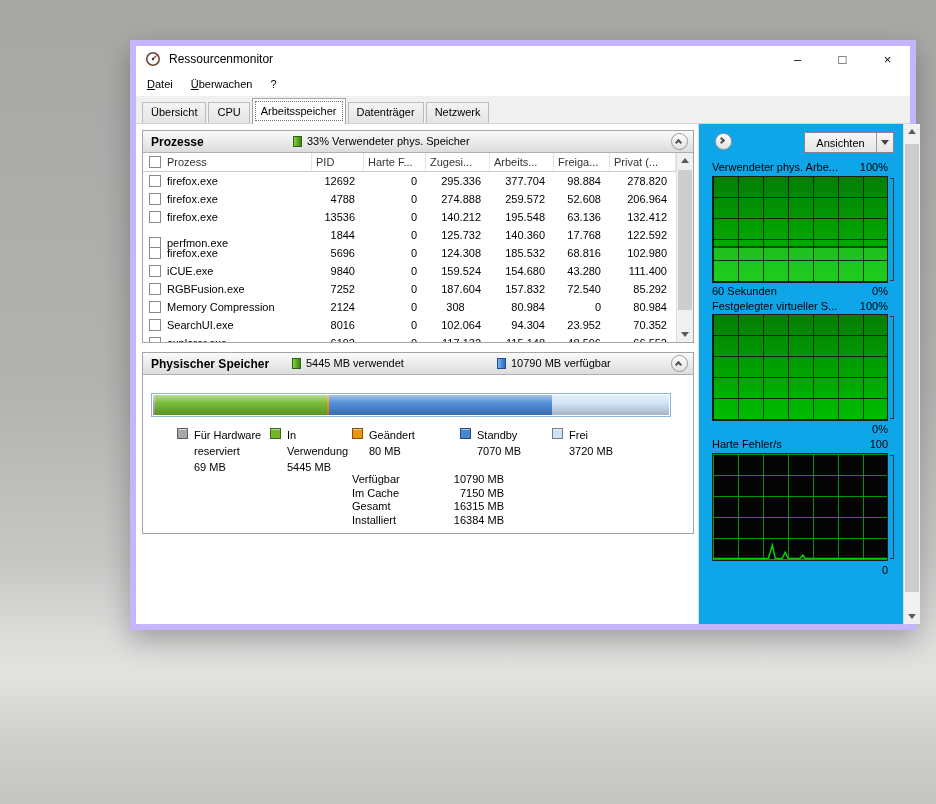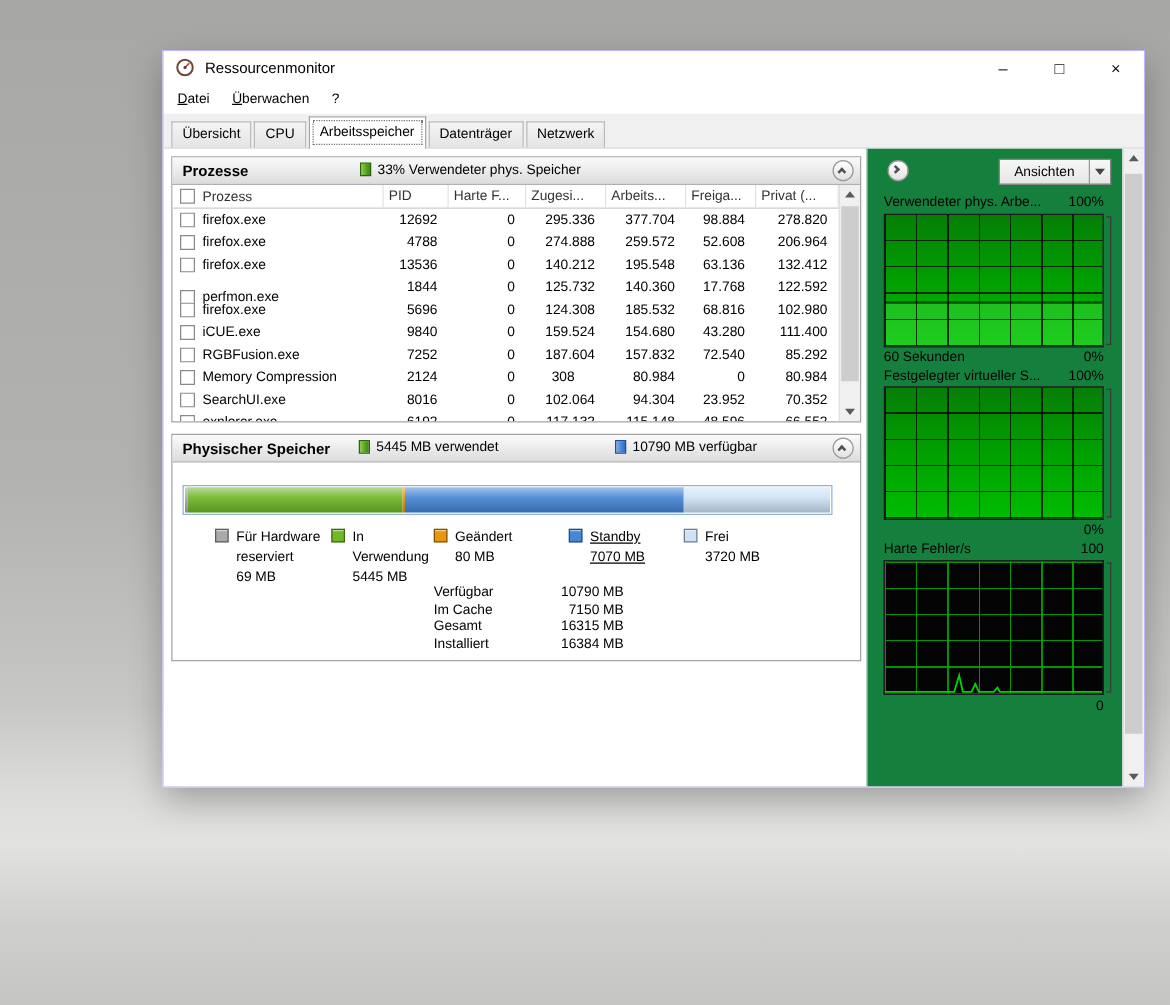--- a/index.html
+++ b/index.html
@@ -1,21 +1,21 @@
 <!DOCTYPE html>
 <html><head>
 <meta charset="utf-8">
 <style>
 *{box-sizing:border-box;margin:0;padding:0}
 html,body{width:936px;height:804px;overflow:hidden}
 body{
   font-family:"Liberation Sans","DejaVu Sans",sans-serif;font-size:11px;color:#000;
   background:linear-gradient(180deg,#a7a7a6 0%,#b2b2b1 48%,#c7c7c6 70%,#dcdcdb 79%,#e2e2e1 84%,#cfcfce 92%,#c5c5c4 100%);
 }
-.window{position:absolute;left:130px;top:40px;width:786px;height:590px;background:#fff;border:1px solid #c4b5fd;box-shadow:0 10px 26px rgba(0,0,0,.28)}
+.window{position:absolute;left:130px;top:40px;width:786px;height:590px;background:#fff;border:6px solid #c4b5fd;box-shadow:0 10px 26px rgba(0,0,0,.28)}
 
 .titlebar{position:absolute;left:0;top:0;right:0;height:26px;background:#fff;display:flex;align-items:center}
 .title-icon{margin-left:9px}
 .title-text{margin-left:8px;font-size:12px}
 .controls{position:absolute;right:0;top:0;height:26px;display:flex}
 .ctrl{width:45px;height:26px;display:flex;align-items:center;justify-content:center;font-size:13px;color:#111}
 
 .menubar{position:absolute;left:0;top:26px;right:0;height:24px;background:#fff;display:flex;align-items:center;padding-left:2px}
 .menu-item{padding:4px 9px}
 
@@ -65,21 +65,21 @@
 .seg{height:100%;background-image:linear-gradient(rgba(255,255,255,.5),rgba(255,255,255,.08) 40%,rgba(0,0,0,.18) 95%)}
 .legend{position:absolute;left:8px;top:52px;width:532px;height:48px}
 .legend-item{position:absolute;top:0;width:90px}
 .legend-sq{position:absolute;left:0;top:1px;width:11px;height:11px;border:1px solid rgba(0,0,0,.45);box-shadow:inset 0 1px 0 rgba(255,255,255,.5)}
 .legend-txt{margin-left:17px;line-height:16px}
 .stats{position:absolute;left:209px;top:98px;line-height:13.5px}
 .stat-row{display:flex}
 .stat-label{width:80px}
 .stat-value{width:72px;text-align:right}
 
-.sidebar{position:absolute;left:562px;top:0;width:205px;bottom:0;background:#15803d;border-left:1px solid #d9d9d9}
+.sidebar{position:absolute;left:562px;top:0;width:205px;bottom:0;background:#0ea5e9;border-left:1px solid #d9d9d9}
 .side-chevron{position:absolute;left:16px;top:9px;width:17px;height:17px;border:1px solid #9a9a9a;border-radius:50%;background:linear-gradient(#fff,#e2e2e2)}
 .views-btn{position:absolute;left:105px;top:8px;width:90px;height:21px;border:1px solid #868686;background:linear-gradient(#f7f7f7,#e6e6e6);display:flex;align-items:center}
 .views-label{flex:1;text-align:center}
 .views-sep{width:1px;align-self:stretch;background:#9a9a9a}
 .views-arrow{width:16px;display:flex;justify-content:center}
 .views-arrow:after{content:"";border-left:4px solid transparent;border-right:4px solid transparent;border-top:5px solid #444}
 .g-titlerow{position:absolute;left:13px;width:176px;height:13px;display:flex;justify-content:space-between;white-space:nowrap}
 .gbox{position:absolute;left:13px;width:176px;height:107px;border:1px solid #1d1d1d;overflow:hidden}
 .gbox.green{background:linear-gradient(#067e06,#00a300 55%,#00bd00)}
 .grid{position:absolute;left:0;top:0;right:0;bottom:0;background-image:repeating-linear-gradient(90deg,rgba(0,0,0,.75) 0 1px,transparent 1px 25px),repeating-linear-gradient(0deg,rgba(0,0,0,.75) 0 1px,transparent 1px 21px)}
@@ -313,21 +313,21 @@
                 <div>5445 MB</div>
               </div>
             </div>
             <div class="legend-item" style="left: 201px;">
               <span class="legend-sq" style="background-color: rgb(232, 150, 15);"></span>
               <div class="legend-txt">
                 <div>Geändert</div>
                 <div>80 MB</div>
               </div>
             </div>
-            <div class="legend-item" style="left: 309px; text-decoration: underline;">
+            <div class="legend-item" style="left: 309px;">
               <span class="legend-sq" style="background-color: rgb(70, 135, 214);"></span>
               <div class="legend-txt">
                 <div>Standby</div>
                 <div>7070 MB</div>
               </div>
             </div>
             <div class="legend-item" style="left: 401px;">
               <span class="legend-sq" style="background-color: rgb(205, 226, 246);"></span>
               <div class="legend-txt">
                 <div>Frei</div>

